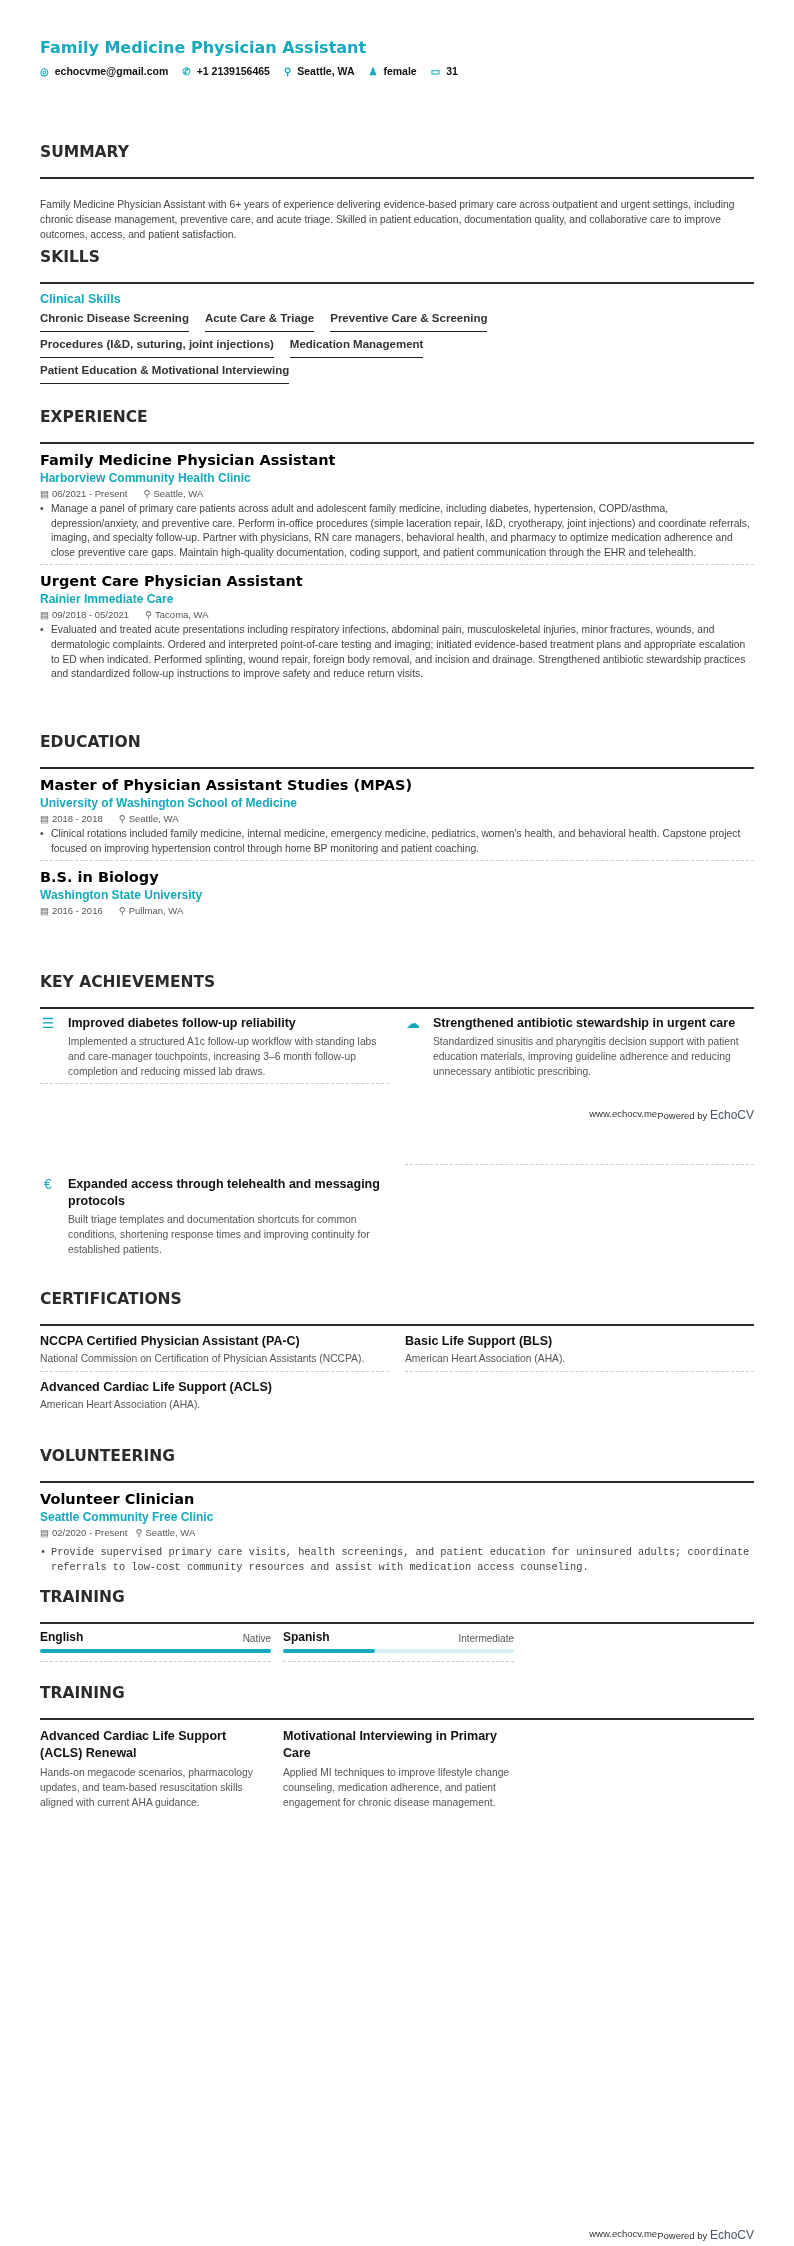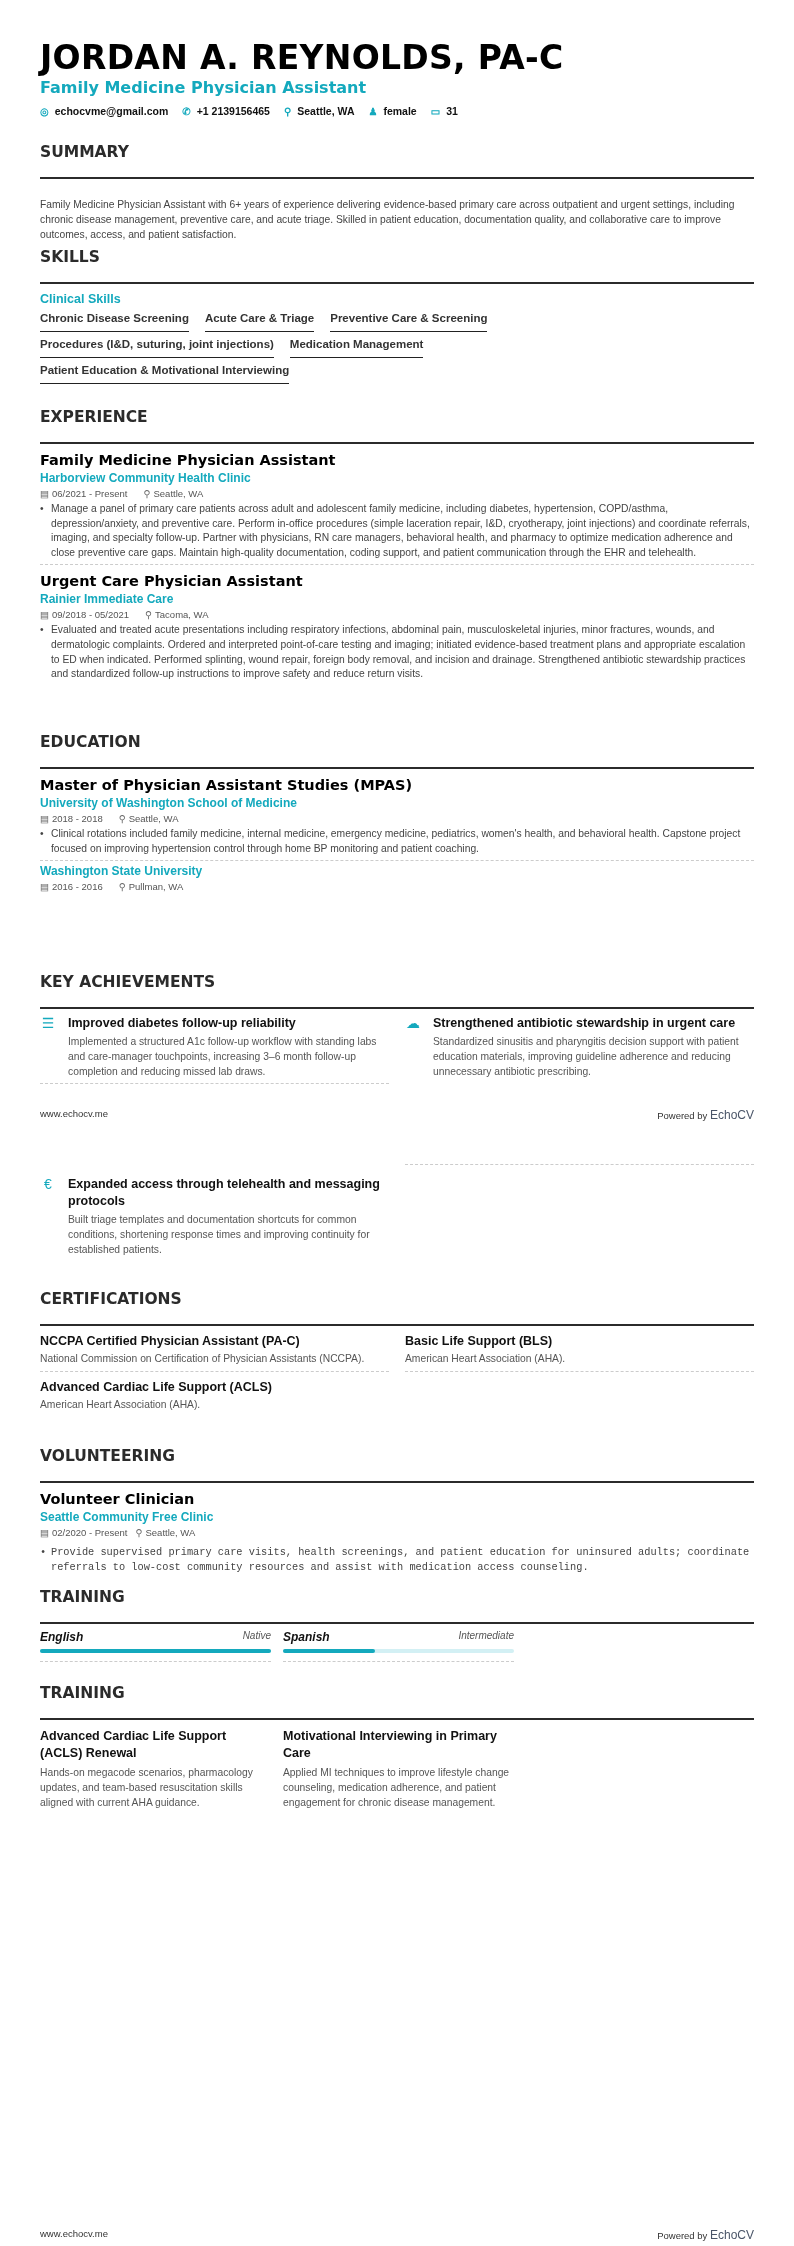--- a/index.html
+++ b/index.html
@@ -20,43 +20,42 @@
   .meta { font-size: 9.5px; color: #555; margin-top: 3px; display: flex; gap: 16px; }
   .meta span.i { color: #666; margin-right: 3px; }
   .bullet { font-size: 10.3px; line-height: 14.6px; color: #444; margin-top: 3px; padding-left: 11px; position: relative; }
   .bullet:before { content: "•"; position: absolute; left: 0; }
   .dash { border-bottom: 1px dashed #ccc; margin-top: 4px; }
   .ach-grid { display: flex; gap: 16px; margin-top: 6px; }
   .ach { width: 349px; display: flex; gap: 12px; }
   .ach-ic { width: 16px; flex-shrink: 0; color: #14a9bd; font-size: 14px; text-align: center; }
   .ach-title { font-weight: bold; font-size: 12.5px; color: #111; line-height: 17px; }
   .ach-desc { font-size: 10.3px; line-height: 14.8px; color: #555; margin-top: 3px; }
-  .footer { position: absolute; left: 40px; width: 714px; display: flex; justify-content: space-between; font-size: 9.5px; color: #333; }
+  .footer { position: absolute; left: 40px; width: 714px; display: flex; justify-content: flex-end; font-size: 9.5px; color: #333; }
   .footer .brand { font-size: 12px; color: #4a5568; }
   .cert-grid { display: flex; flex-wrap: wrap; column-gap: 16px; margin-top: 8px; }
   .cert { width: 349px; }
   .cert-t { font-weight: bold; font-size: 12.5px; color: #111; }
   .cert-d { font-size: 10.3px; line-height: 14.8px; color: #555; margin-top: 4px; }
   .lang-row { display: flex; gap: 12px; margin-top: 6px; }
   .lang { width: 231px; }
-  .lang-head { display: flex; justify-content: space-between; align-items: flex-start; font-style: italic; }
+  .lang-head { display: flex; justify-content: space-between; align-items: flex-end; }
   .lang-name { font-weight: bold; font-size: 12px; color: #111; }
   .lang-lvl { font-size: 10px; color: #555; }
   .bar { height: 4px; background: #d3f0f4; border-radius: 2px; margin-top: 5px; }
   .bar-fill { height: 4px; background: #14a9bd; border-radius: 2px; }
   .train-row { display: flex; gap: 12px; margin-top: 8px; }
   .train { width: 231px; }
   .train-t { font-weight: bold; font-size: 12.5px; color: #111; line-height: 17px; }
   .train-d { font-size: 10.3px; line-height: 14.8px; color: #555; margin-top: 4px; }
 </style>
 </head>
 <body>
 
 <div class="page" style="top:38px;">
-  <div class="name">JORDAN A. REYNOLDS, PA-C</div>
   <div class="role">Family Medicine Physician Assistant</div>
   <div class="contacts">
     <div class="c">
         <span class="ic">◎</span>
         <span>echocvme@gmail.com</span>
       </div>
     <div class="c">
         <span class="ic">✆</span>
         <span>+1 2139156465</span>
       </div>
@@ -122,20 +121,21 @@
     <div class="job-title">Master of Physician Assistant Studies (MPAS)</div>
     <div class="org">University of Washington School of Medicine</div>
     <div class="meta">
       <span><span class="i">▤</span><span>2018 - 2018</span></span>
       <span><span class="i">⚲</span><span>Seattle, WA</span></span>
     </div>
     <div class="bullet">Clinical rotations included family medicine, internal medicine, emergency medicine, pediatrics, women's health, and behavioral health. Capstone project focused on improving hypertension control through home BP monitoring and patient coaching.</div>
     <div class="dash"></div>
   </div>
   <div>
+    <div class="job-title">B.S. in Biology</div>
     <div class="org">Washington State University</div>
     <div class="meta">
       <span><span class="i">▤</span><span>2016 - 2016</span></span>
       <span><span class="i">⚲</span><span>Pullman, WA</span></span>
     </div>
   </div>
 </div>
 
 <div class="page" style="top:973px;">
   <div class="sec-title">KEY ACHIEVEMENTS</div>

